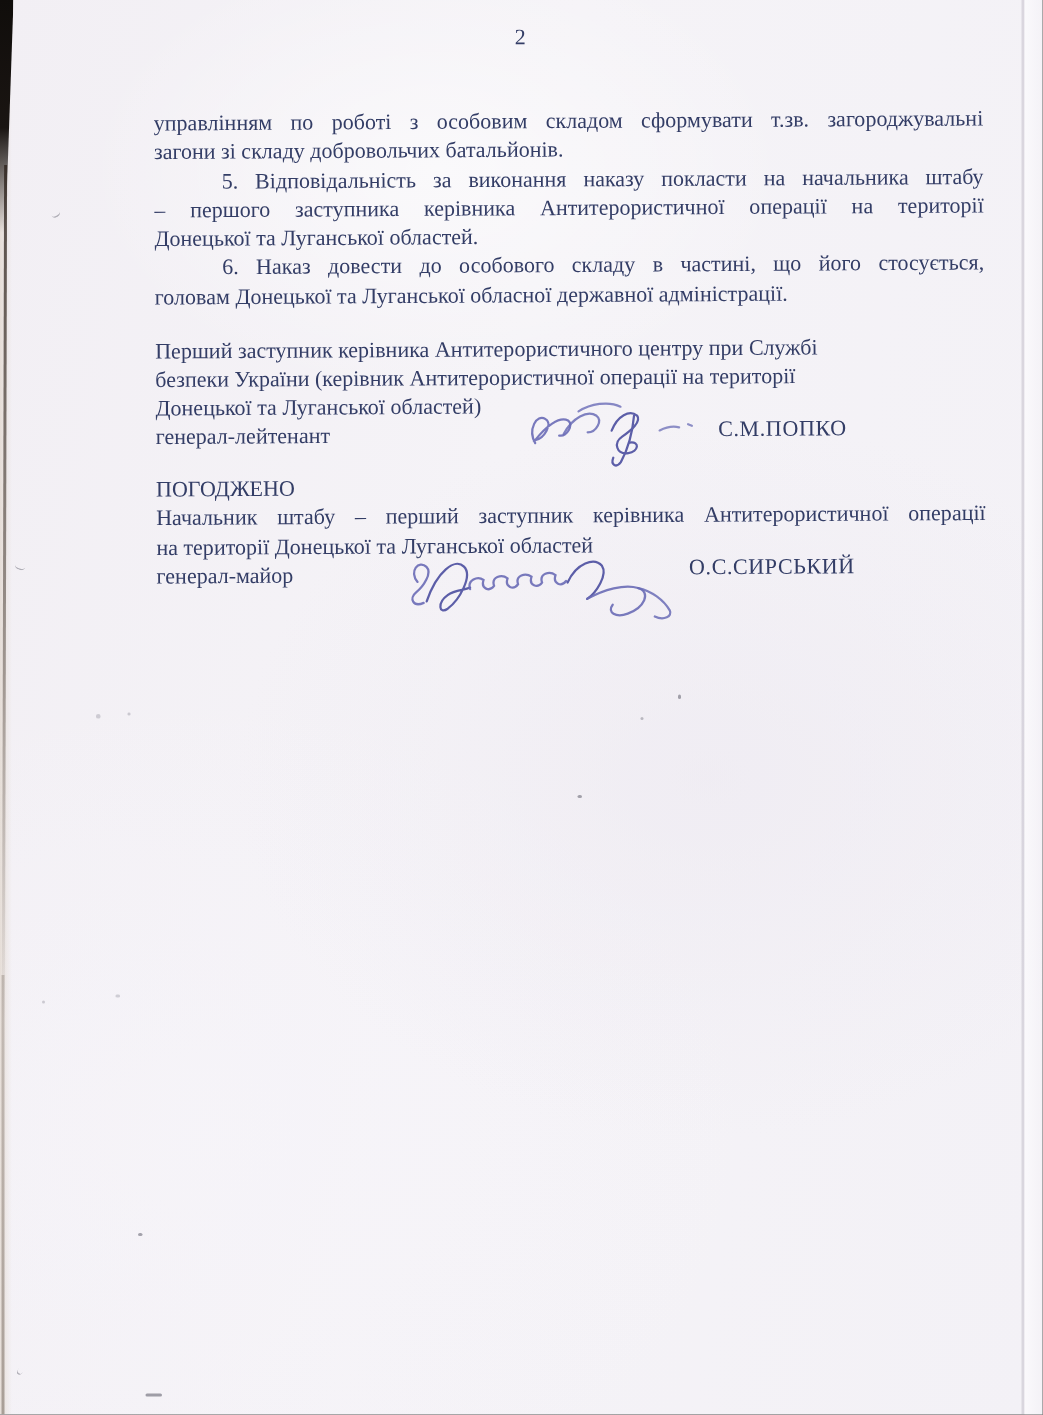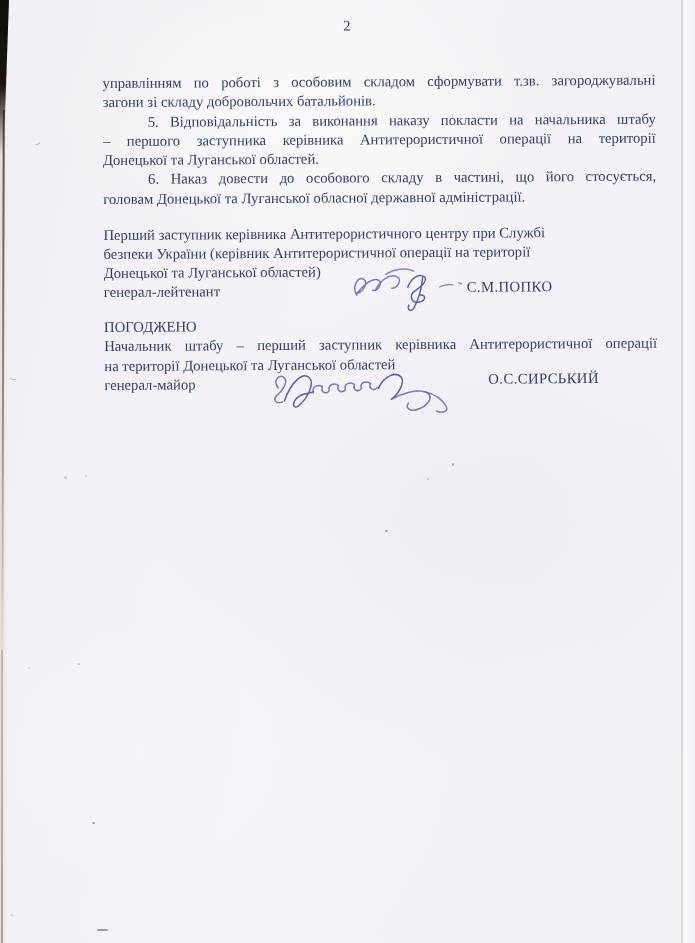--- a/index.html
+++ b/index.html
@@ -66,22 +66,22 @@
   .approve-block { top: 318px; line-height: 19.2px; }
 
   .jline { text-align: justify; height: 19.3px; overflow: hidden; }
   .jline::after { content: ""; display: inline-block; width: 100%; }
   .lline { height: 19.3px; overflow: hidden; white-space: nowrap; }
   .sig-block .lline, .approve-block .lline { height: auto; }
   .ind { padding-left: 45px; }
 
   .rank-row { position: relative; height: 19.3px; white-space: nowrap; }
   .person-name { position: absolute; letter-spacing: 0.4px; }
-  .name-popko { left: 363px; top: -3px; }
-  .name-syrskyi { left: 384px; top: -4px; font-family: Liberation Serif, serif; }
+  .name-popko { left: 375px; top: -3px; }
+  .name-syrskyi { left: 355px; top: -4px; font-family: Liberation Serif, serif; }
 
   .signature { position: absolute; }
   .signature svg { display: block; }
   .sig-popko { left: 246px; top: 268px; }
   .sig-syrskyi { left: 162px; top: 372px; }
 </style>
 </head>
 <body>
 
 <div class="page">

